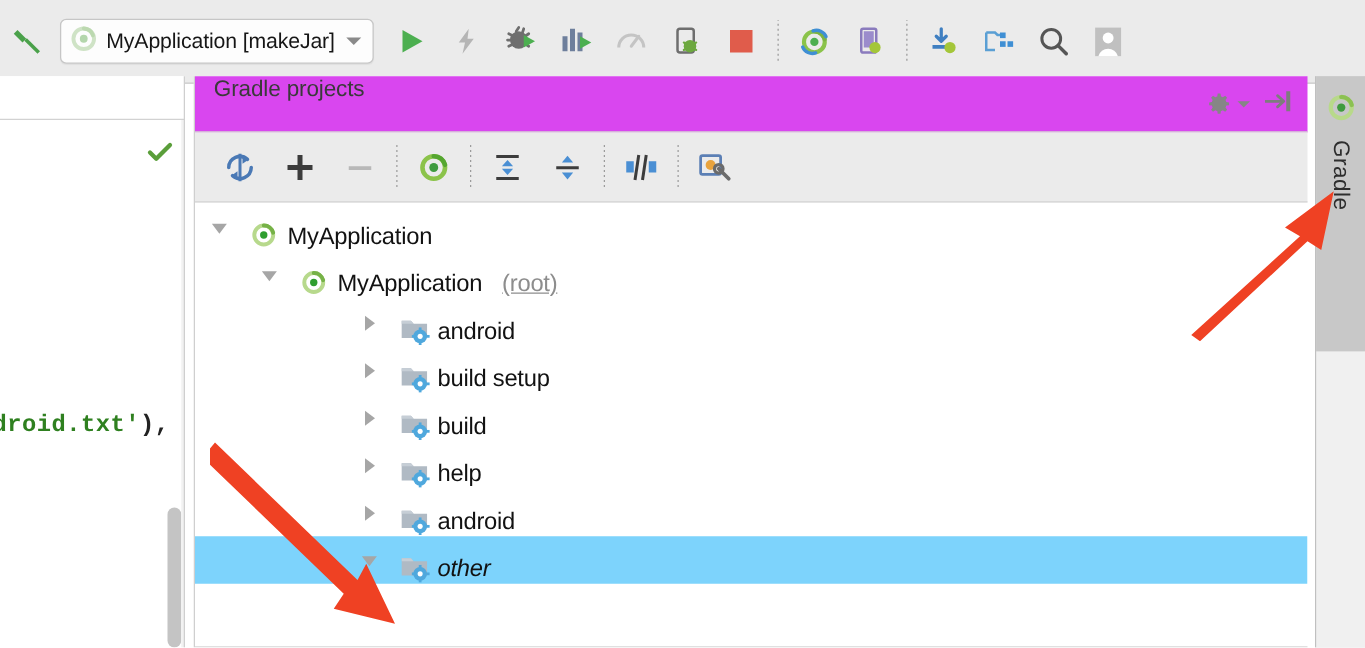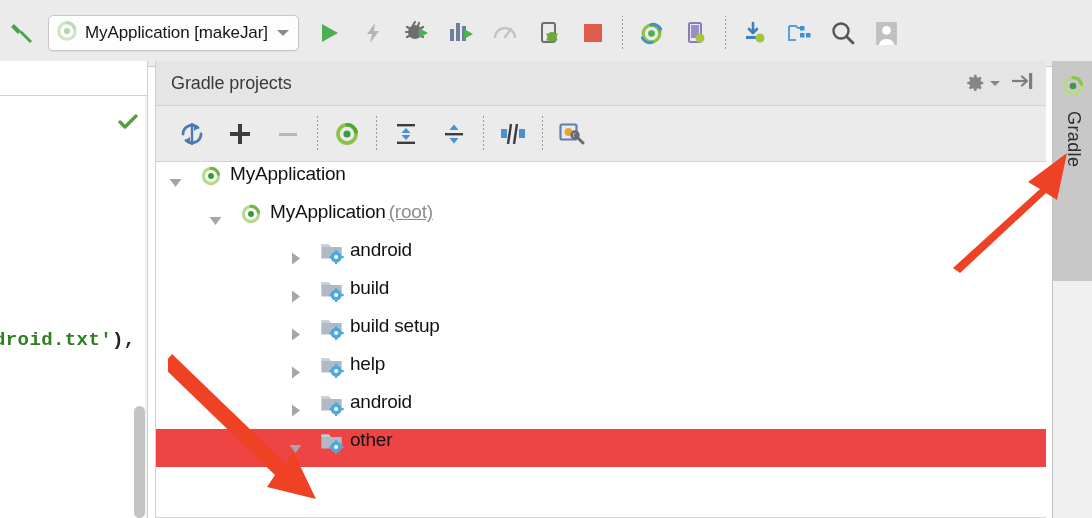--- a/index.html
+++ b/index.html
@@ -99,23 +99,23 @@
 
   
   .tool-window {
     position: absolute; left: 155px; top: 61px;
     width: 890px; height: 457px;
     background: #ffffff;
     border-left: 1px solid #cfcfcf;
   }
   .tw-header {
     position: absolute; left: 0; top: 0; width: 890px; height: 45px;
-    background: #e5e5e5;
+    background: #d946ef;
     border-bottom: 1px solid #d4d4d4;
-    display: flex; align-items: center;
+    display: flex; 
   }
   .tw-title {
     font-size: 18px; color: #3a3a3a;
     margin-left: 15px; letter-spacing: -0.1px;
   }
   .tw-header-right {
     margin-left: auto; display: flex; align-items: center;
     padding-right: 12px; gap: 10px;
   }
   .tw-toolbar {
@@ -139,41 +139,41 @@
   }
   .tw-tree {
     position: absolute; left: 0; top: 102px;
     width: 890px; height: 355px;
     background: #ffffff;
     overflow: hidden;
   }
   .tree-row {
     position: relative;
     height: 38px;
-    display: flex; align-items: flex-start;
+    display: flex; align-items: flex-end;
     white-space: nowrap;
   }
-  .tree-row.selected { background: #ef4444; }
+  .tree-row.selected { background: #7dd3fc; font-style: italic; }
   .tw-arrow {
     width: 22px; height: 38px; flex: 0 0 auto;
     display: flex; align-items: center; justify-content: center;
   }
   .tw-spacer { flex: 0 0 auto; }
   .node-icon {
     width: 26px; height: 26px; flex: 0 0 auto;
     display: flex; align-items: center; justify-content: center;
     margin-right: 6px;
   }
   .node-label {
     font-size: 19px; color: #121212;
     letter-spacing: -0.2px;
   }
   .node-suffix {
     font-size: 19px; color: #8d8d8d;
-    margin-left: 3px;
+    margin-left: 16px;
     letter-spacing: -0.2px;
     text-decoration: underline;
   }
   .tw-bottom-edge {
     position: absolute; left: 0; bottom: 0; width: 890px; height: 1px;
     background: #d6d6d6;
   }
 
   
   .tab-strip {
@@ -541,21 +541,21 @@
               <circle cx="18" cy="18.5" r="6" fill="#4fa8dd"></circle>
               <circle cx="18" cy="18.5" r="2.2" fill="#ffffff"></circle>
               <g fill="#4fa8dd">
                 <rect x="16.8" y="10.8" width="2.4" height="3"></rect>
                 <rect x="16.8" y="23.2" width="2.4" height="3"></rect>
                 <rect x="10.8" y="17.3" width="3" height="2.4"></rect>
                 <rect x="23.2" y="17.3" width="3" height="2.4"></rect>
               </g>
             </svg>
           </div>
-          <span class="node-label">build</span>
+          <span class="node-label">build setup</span>
         </div>
         <div class="tree-row">
           <div class="tw-spacer" style="width: 128px;"></div>
           <div class="tw-arrow">
             <svg width="15" height="15" viewBox="0 0 15 15">
               <path d="M4 1.5 L4 13.5 L12 7.5 Z" fill="#a6a6a6"></path>
             </svg>
           </div>
           <div class="tw-spacer" style="width: 12px;"></div>
           <div class="node-icon">
@@ -565,21 +565,21 @@
               <circle cx="18" cy="18.5" r="6" fill="#4fa8dd"></circle>
               <circle cx="18" cy="18.5" r="2.2" fill="#ffffff"></circle>
               <g fill="#4fa8dd">
                 <rect x="16.8" y="10.8" width="2.4" height="3"></rect>
                 <rect x="16.8" y="23.2" width="2.4" height="3"></rect>
                 <rect x="10.8" y="17.3" width="3" height="2.4"></rect>
                 <rect x="23.2" y="17.3" width="3" height="2.4"></rect>
               </g>
             </svg>
           </div>
-          <span class="node-label">build setup</span>
+          <span class="node-label">build</span>
         </div>
         <div class="tree-row">
           <div class="tw-spacer" style="width: 128px;"></div>
           <div class="tw-arrow">
             <svg width="15" height="15" viewBox="0 0 15 15">
               <path d="M4 1.5 L4 13.5 L12 7.5 Z" fill="#a6a6a6"></path>
             </svg>
           </div>
           <div class="tw-spacer" style="width: 12px;"></div>
           <div class="node-icon">

